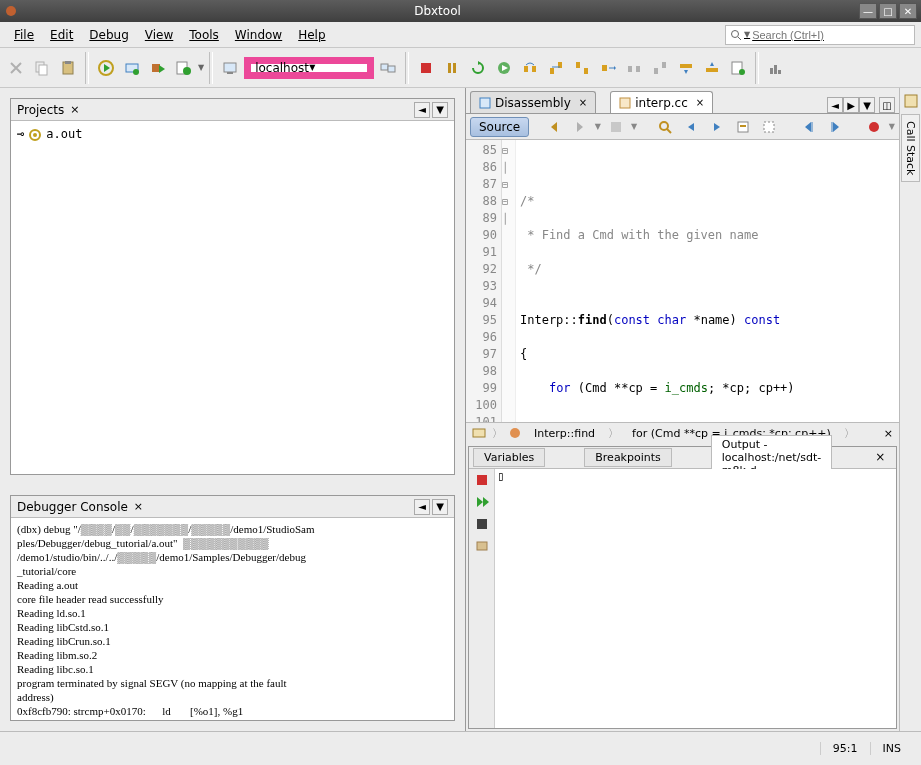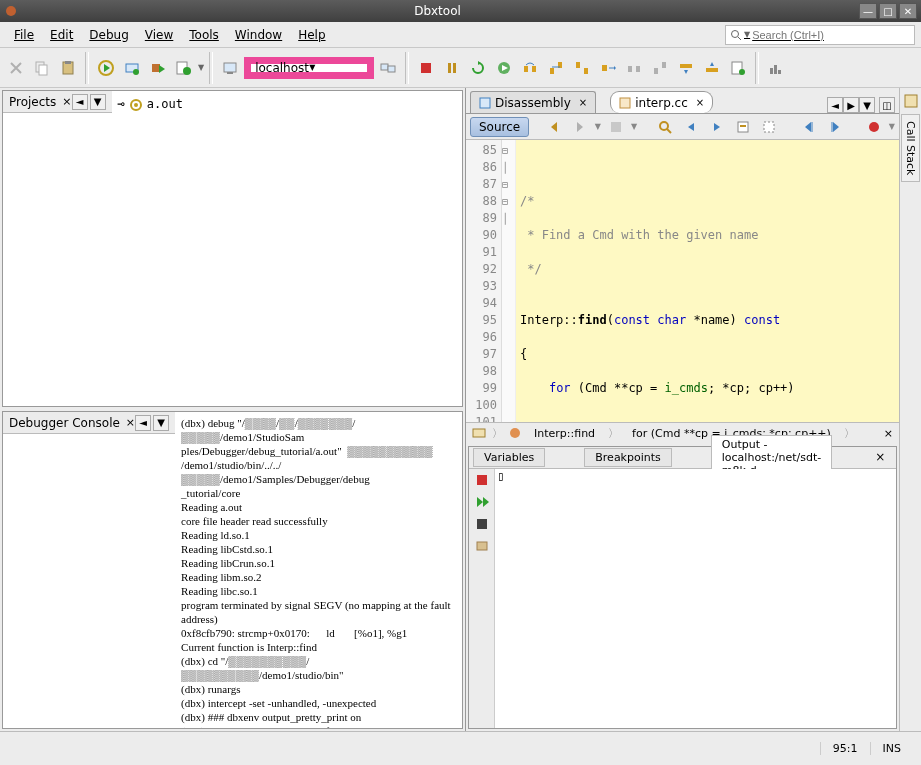--- a/index.html
+++ b/index.html
@@ -13,34 +13,34 @@
 .searchbox { display: flex; align-items: center; border: 1px solid #bbb; background: #fff; height: 20px; padding: 0 4px; width: 190px; }
 .searchbox input { border: none; outline: none; font-size: 11px; width: 150px; }
 .toolbararea { display: flex; align-items: center; height: 40px; background: #ececec; border-bottom: 1px solid #c8c8c8; padding: 2px 4px; gap: 2px; }
 .tbsep { width: 4px; height: 32px; border-left: 1px solid #bfbfbf; border-right: 1px solid #fff; margin: 0 3px; }
 .tbtn { width: 24px; height: 24px; display: inline-flex; align-items: center; justify-content: center; border: 1px solid transparent; cursor: pointer; border-radius: 3px; }
 .combo { display: flex; align-items: center; border: 7px solid #ec4899; background: #fff; height: 22px; width: 130px; padding: 0 4px; }
 .combo span { flex: 1; }
 .mainrow { flex: 1; display: flex; min-height: 0; }
 .leftcol { width: 466px; display: flex; flex-direction: column; border-right: 1px solid #999; }
 .rightcol { flex: 1; display: flex; flex-direction: column; min-width: 0; }
-.panel { border: 1px solid #999; margin: 2px; background: #fff; display: flex; flex-direction: row; min-height: 0; }
+.panel { border: 1px solid #999; margin: 10px; background: #fff; display: flex; flex-direction: column; min-height: 0; }
 .panelhead { height: 22px; background: #ececec; border-bottom: 1px solid #bbb; display: flex; align-items: center; padding: 0 6px; }
 .panelhead .closex { margin-left: 6px; cursor: pointer; font-size: 11px; }
 .panelhead .sp { flex: 1; }
 .panelbody { flex: 1; overflow: auto; padding: 4px 6px; font-family: monospace; font-size: 12px; line-height: 15px; }
 .tree-item { display: flex; align-items: center; gap: 4px; padding: 2px 0; }
 .consolebody { white-space: pre-wrap; font-family: Liberation Serif, serif; font-size: 11px; line-height: 14px; color: #000; }
 .editor-tabs { height: 26px; display: flex; align-items: flex-end; background: #ececec; border-bottom: 1px solid #999; padding: 0 4px; gap: 0; }
 .etab { height: 22px; display: flex; align-items: center; padding: 0 8px; border: 1px solid #999; border-bottom: none; background: #e0e0e0; margin-right: 14px; cursor: pointer; border-radius: 3px 3px 0 0; gap: 4px; }
-.etab.active { background: #fff; border-radius: 9px; }
+.etab.active { background: #fff; }
 .etab .tx { margin-left: 4px; cursor: pointer; font-size: 10px; }
 .editor-toolbar { height: 26px; display: flex; align-items: center; background: #ececec; border-bottom: 1px solid #bbb; padding: 0 4px; gap: 4px; }
 .srcbtn { padding: 2px 8px; background: linear-gradient(#c8d8f0, #a8c0e0); border: 1px solid #7090b8; border-radius: 3px; cursor: pointer; }
-.codearea { flex: 1; display: flex; min-height: 0; background: #fef9c3; }
+.codearea { flex: 1; display: flex; min-height: 0; background: #ffffff; }
 .gutter { width: 36px; background: #f4f4f4; border-right: 1px solid #ddd; text-align: right; padding: 2px 4px 2px 0; font-family: monospace; font-size: 12px; color: #888; line-height: 17px; }
 .foldcol { width: 14px; background: #fafafa; border-right: 1px solid #eee; font-family: monospace; font-size: 10px; color: #888; line-height: 17px; padding-top: 2px; }
 .code { flex: 1; font-family: "DejaVu Sans Mono", monospace; font-size: 12px; line-height: 17px; padding: 2px 4px; white-space: pre; overflow: auto; position: relative; }
 .code .kw { color: #0000c0; }
 .code .fn { font-weight: bold; }
 .code .cmt { color: #888; }
 .code .field { color: #006000; }
 .breadcrumb { height: 22px; display: flex; align-items: center; background: #ececec; border-top: 1px solid #bbb; padding: 0 6px; gap: 6px; font-size: 11px; }
 .breadcrumb .crumb { padding: 2px 6px; border: 1px solid transparent; cursor: pointer; }
 .breadcrumb .sep { color: #888; }
@@ -265,21 +265,21 @@
           <span>
               <svg width="14" height="14">
                 <circle cx="7" cy="7" r="5" fill="none" stroke="#c0a020" stroke-width="2"></circle>
                 <circle cx="7" cy="7" r="2" fill="#c0a020"></circle>
               </svg>
             </span>
           <span>a.out</span>
         </div>
       </div>
     </div>
-    <div class="panel" style="height:318px">
+    <div class="panel" style="height:226px">
       <div class="panelhead">
         <span>Debugger Console</span>
         <span class="closex">×</span>
         <span class="sp"></span>
         <span class="navbtn" style="margin-right:2px">◄</span>
         <span class="navbtn">▼</span>
       </div>
       <div class="panelbody consolebody">(dbx) debug "/▒▒▒▒/▒▒/▒▒▒▒▒▒▒/▒▒▒▒▒/demo1/StudioSam
 ples/Debugger/debug_tutorial/a.out"  ▒▒▒▒▒▒▒▒▒▒▒
 /demo1/studio/bin/../../▒▒▒▒▒/demo1/Samples/Debugger/debug

